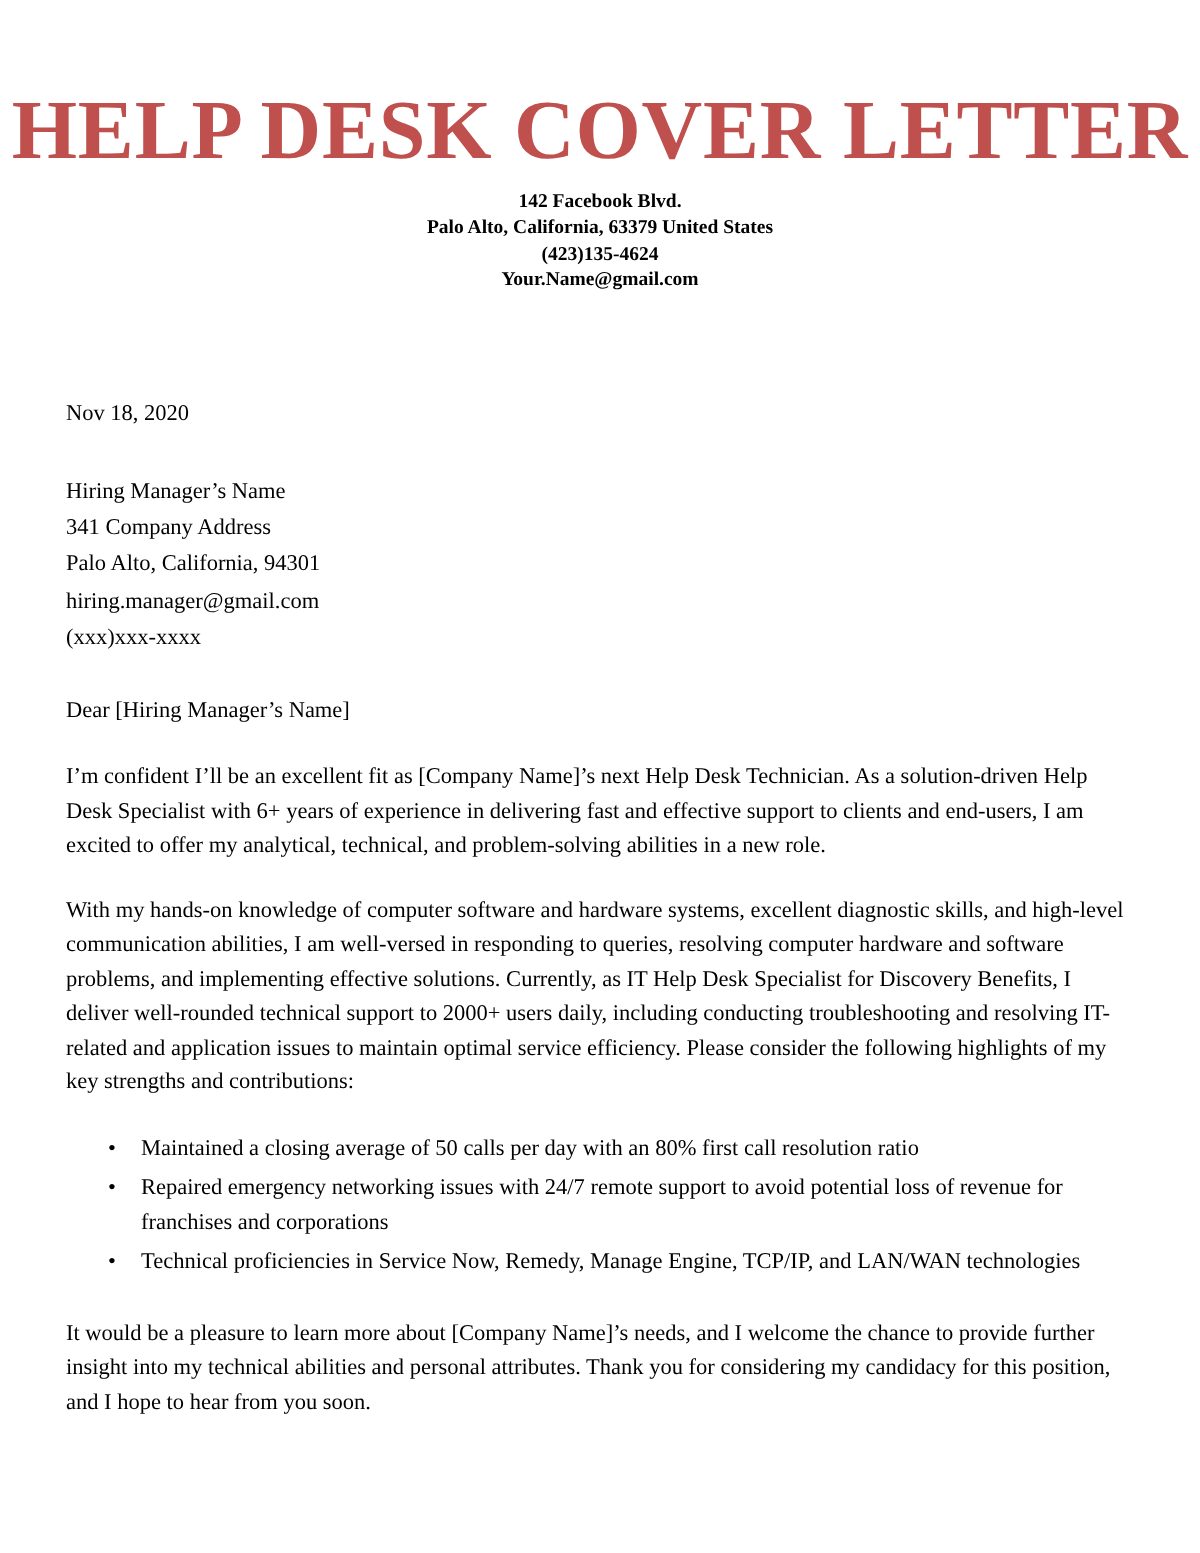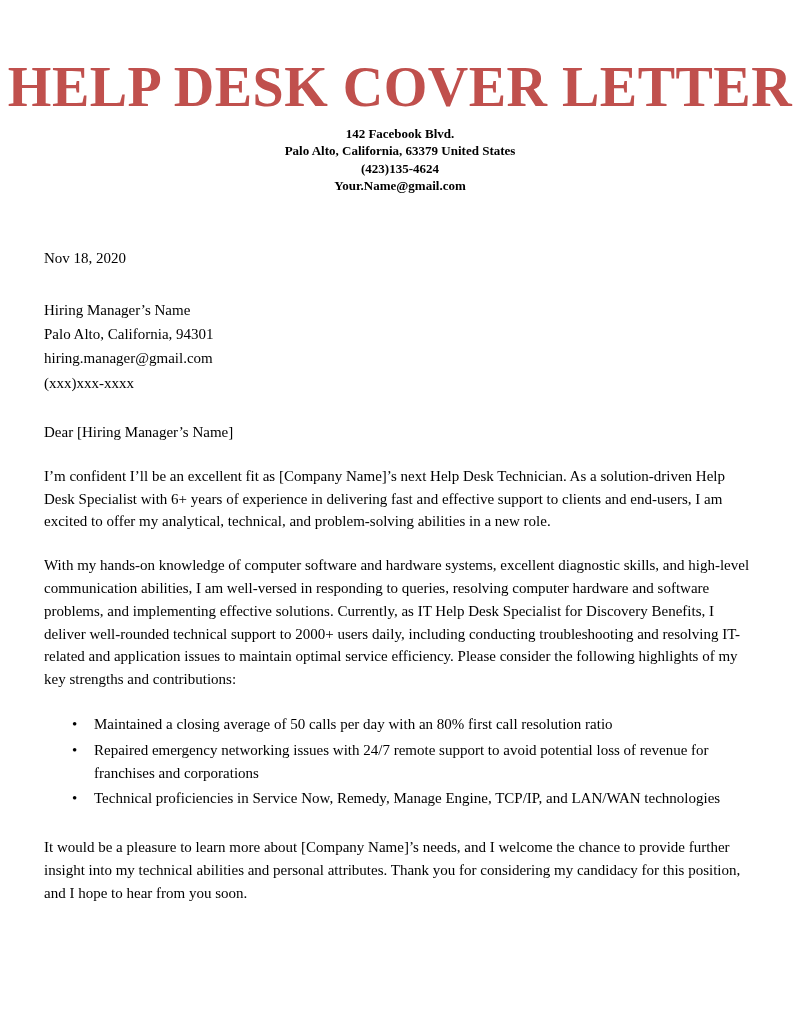--- a/index.html
+++ b/index.html
@@ -50,21 +50,21 @@
 
   
   .body-wrap {
     margin: 0 44px 0 44px;
     width: 706px;
     font-size: 15px;
     line-height: 1.52;
   }
 
   .date-line {
-    margin-top: 52px;
+    margin-top: 70px;
   }
 
   .recipient-block {
     margin-top: 28px;
     line-height: 1.62;
   }
   .recipient-line {
     display: block;
   }
 
@@ -117,20 +117,21 @@
     <span class="contact-line">(423)135-4624</span>
     <span class="contact-line">Your.Name@gmail.com</span>
   </div>
 
   <div class="body-wrap">
 
     <div class="date-line">Nov 18, 2020</div>
 
     <div class="recipient-block">
       <span class="recipient-line">Hiring Manager’s Name</span>
+      <span class="recipient-line">341 Company Address</span>
       <span class="recipient-line">Palo Alto, California, 94301</span>
       <span class="recipient-line">hiring.manager@gmail.com</span>
       <span class="recipient-line">(xxx)xxx-xxxx</span>
     </div>
 
     <div class="salutation">Dear [Hiring Manager’s Name]</div>
 
     <p class="para">I’m confident I’ll be an excellent fit as [Company Name]’s next Help Desk Technician. As a solution-driven Help Desk Specialist with 6+ years of experience in delivering fast and effective support to clients and end-users, I am excited to offer my analytical, technical, and problem-solving abilities in a new role.</p>
 
     <p class="para">With my hands-on knowledge of computer software and hardware systems, excellent diagnostic skills, and high-level communication abilities, I am well-versed in responding to queries, resolving computer hardware and software problems, and implementing effective solutions. Currently, as IT Help Desk Specialist for Discovery Benefits, I deliver well-rounded technical support to 2000+ users daily, including conducting troubleshooting and resolving IT-related and application issues to maintain optimal service efficiency. Please consider the following highlights of my key strengths and contributions:</p>

